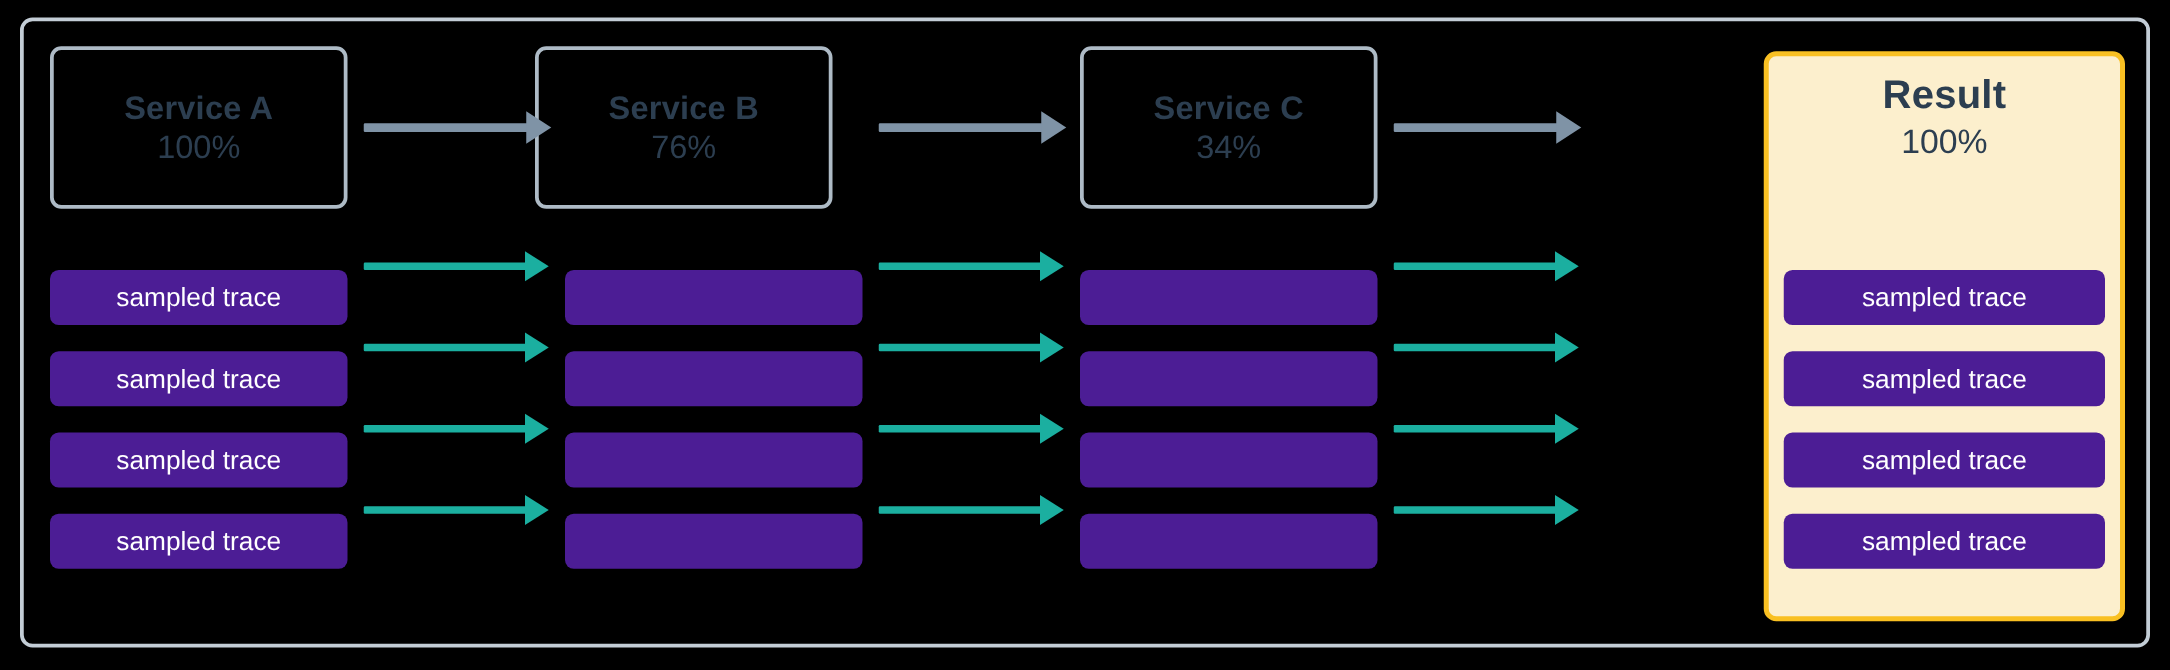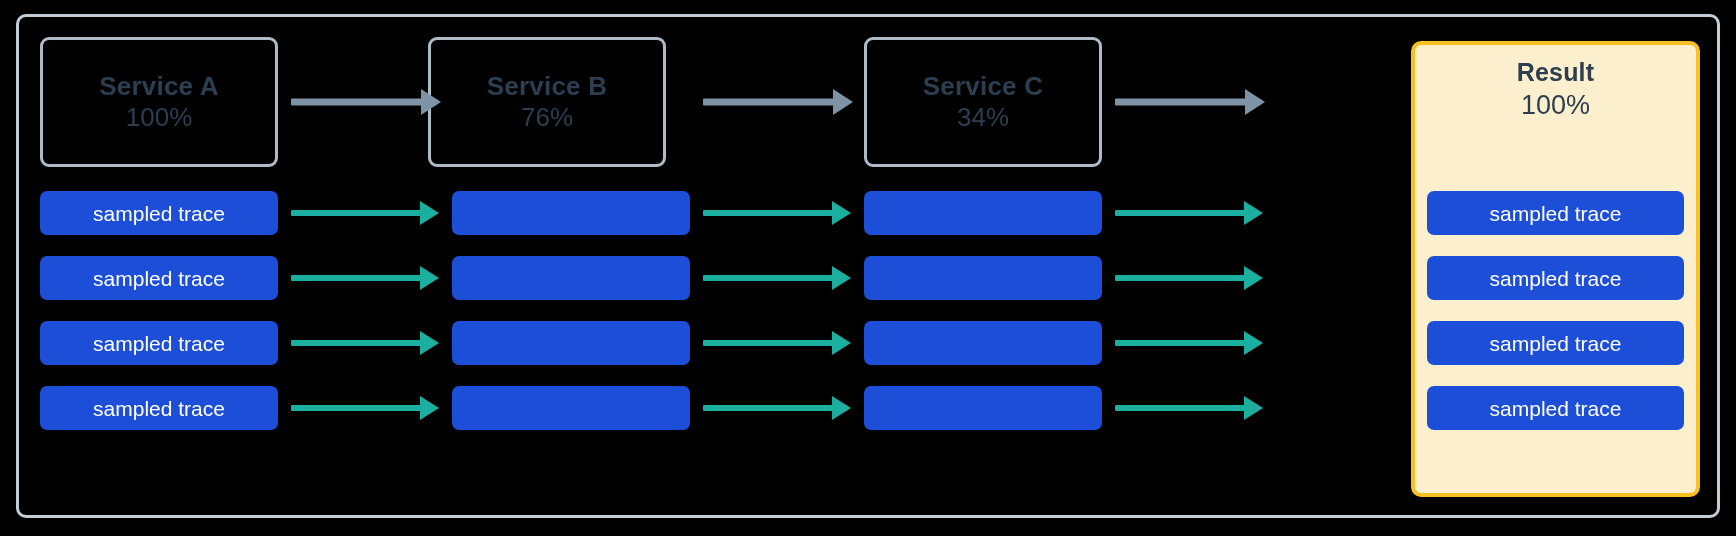--- a/index.html
+++ b/index.html
@@ -61,32 +61,33 @@
     box-sizing:border-box;
     border:4px solid #f9c022;
     border-radius:10px;
     background:#fcefcd;
   }
   #result-head{
     position:absolute;
     left:0;top:14px;width:100%;
     display:flex;flex-direction:column;align-items:center;gap:6px;
   }
-  #result-head .service-name{font-size:25px;}
+  #result-head .service-name{font-size:32px;}
   #result-head .service-pct{font-size:27px;}
 
   
   .trace-bar{
     position:absolute;
     height:44px;
-    background:#1d4ed8;
+    background:#4c1d95;
     border-radius:7px;
     display:flex;
     align-items:center;
     justify-content:center;
+    margin-top:25px;
   }
   .trace-bar span{
     color:#ffffff;
     font-size:21px;
     line-height:1;
     white-space:nowrap;
   }
 
   
   .arrow{position:absolute;height:0;}

